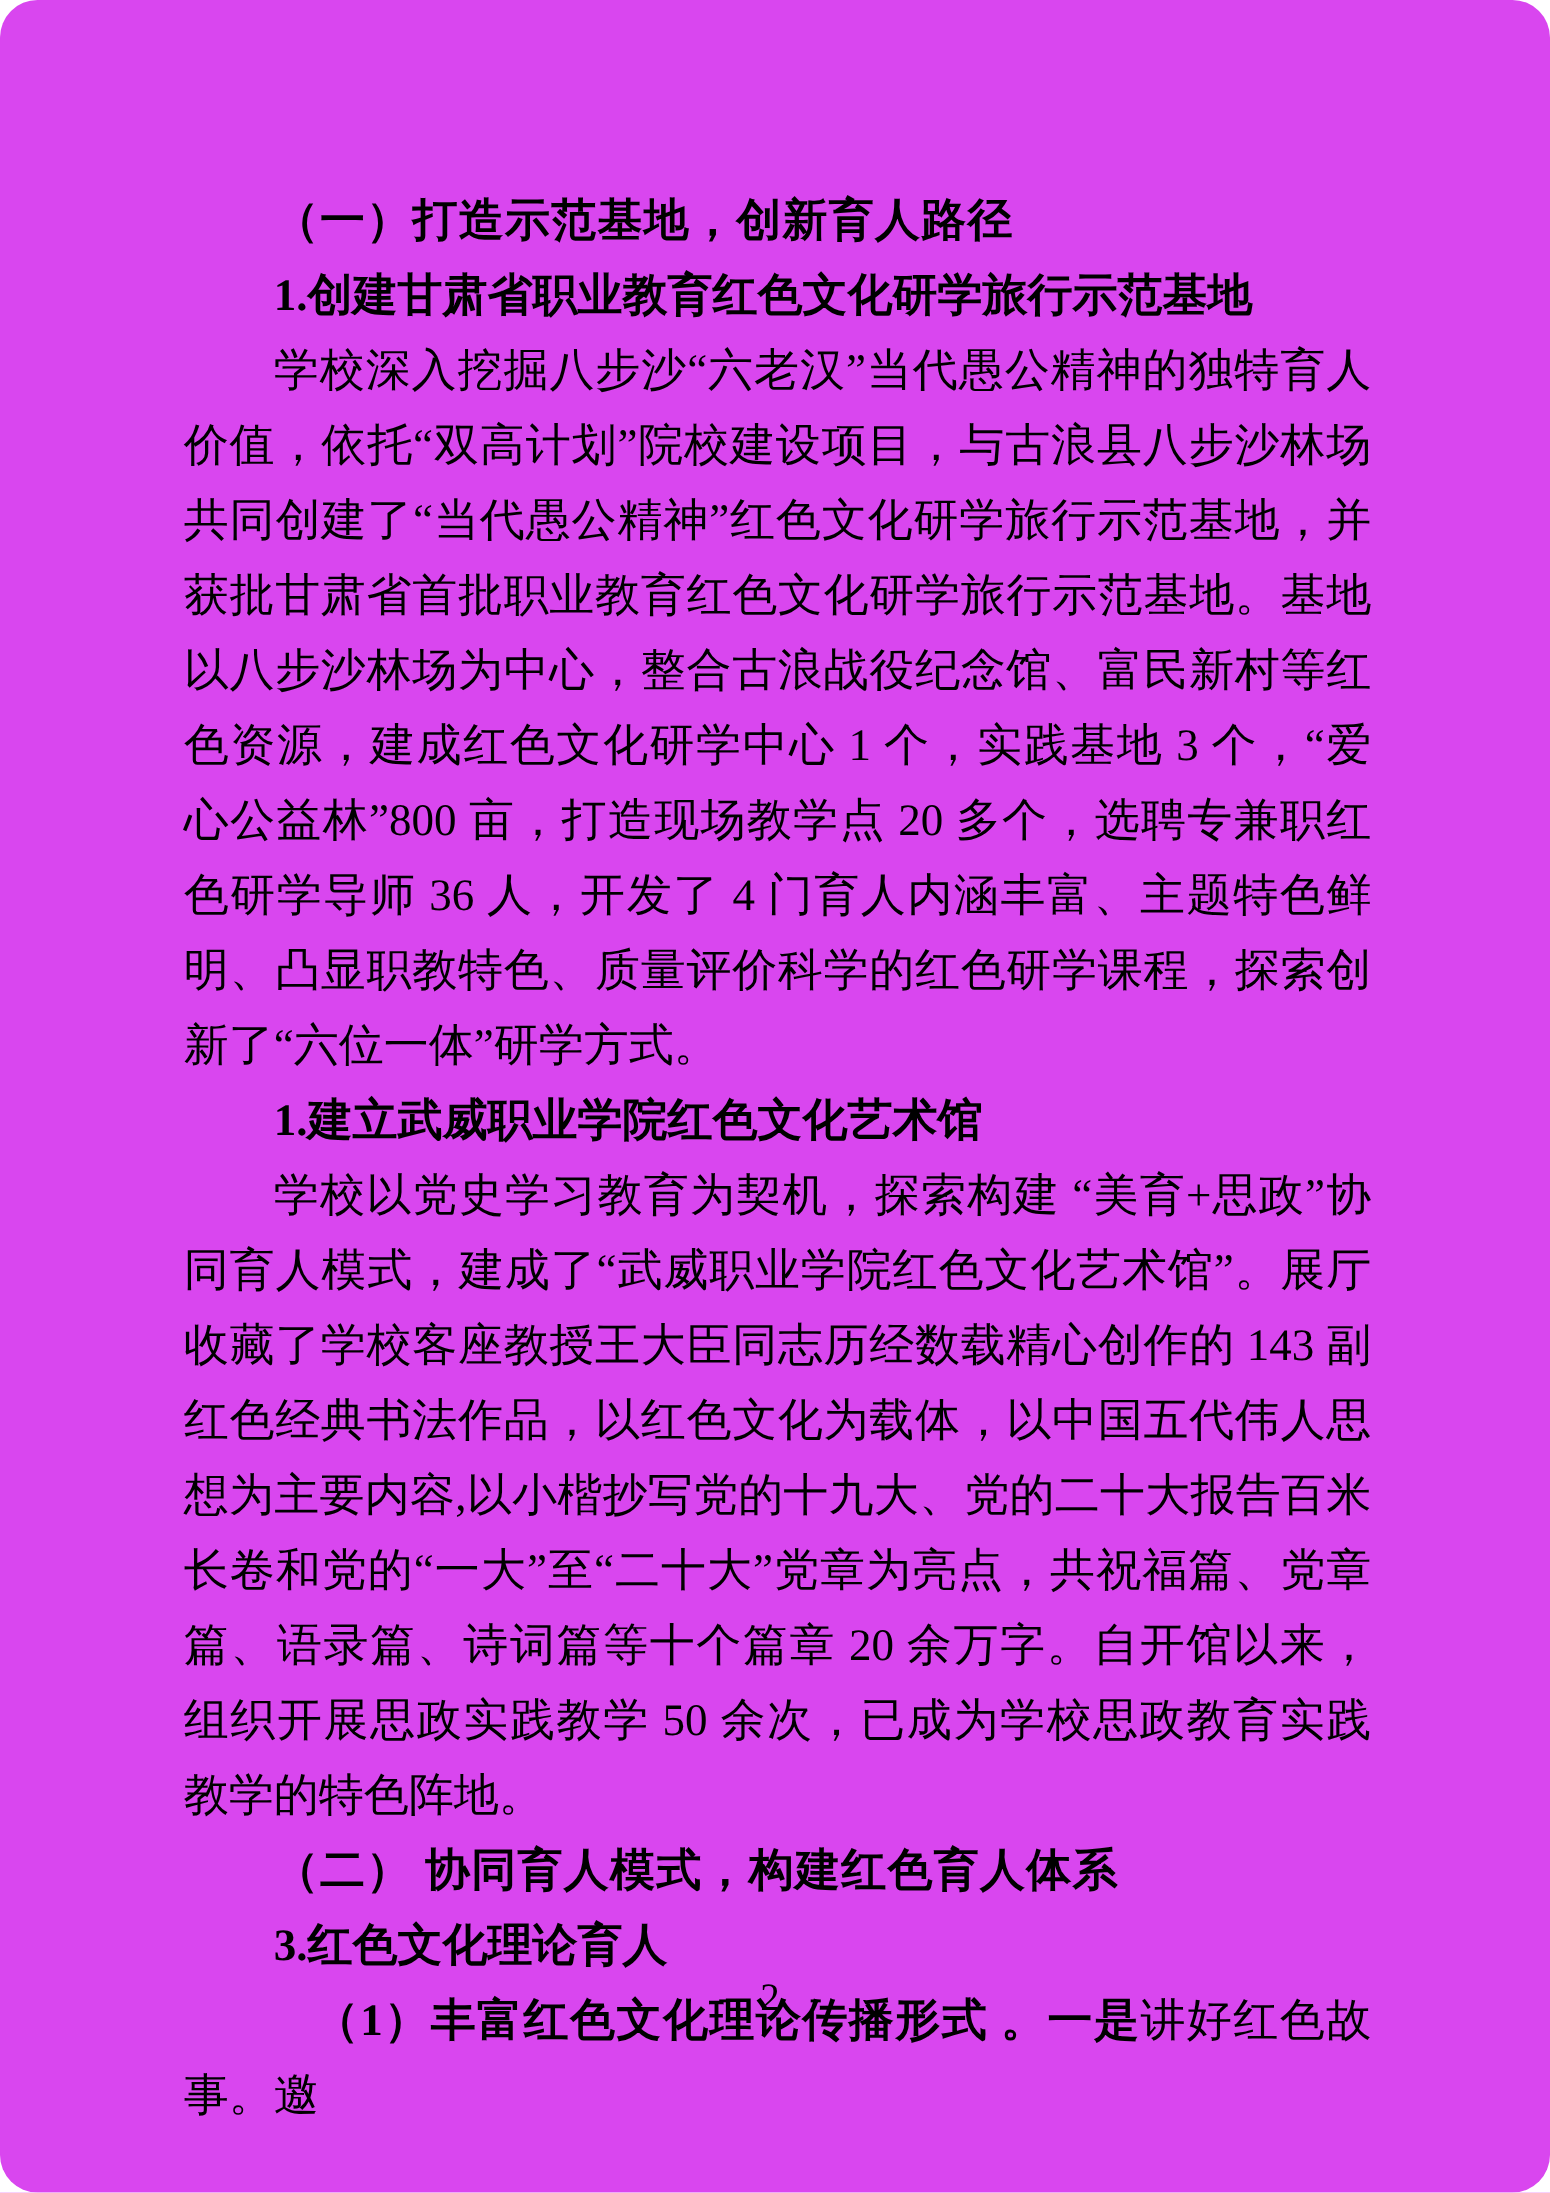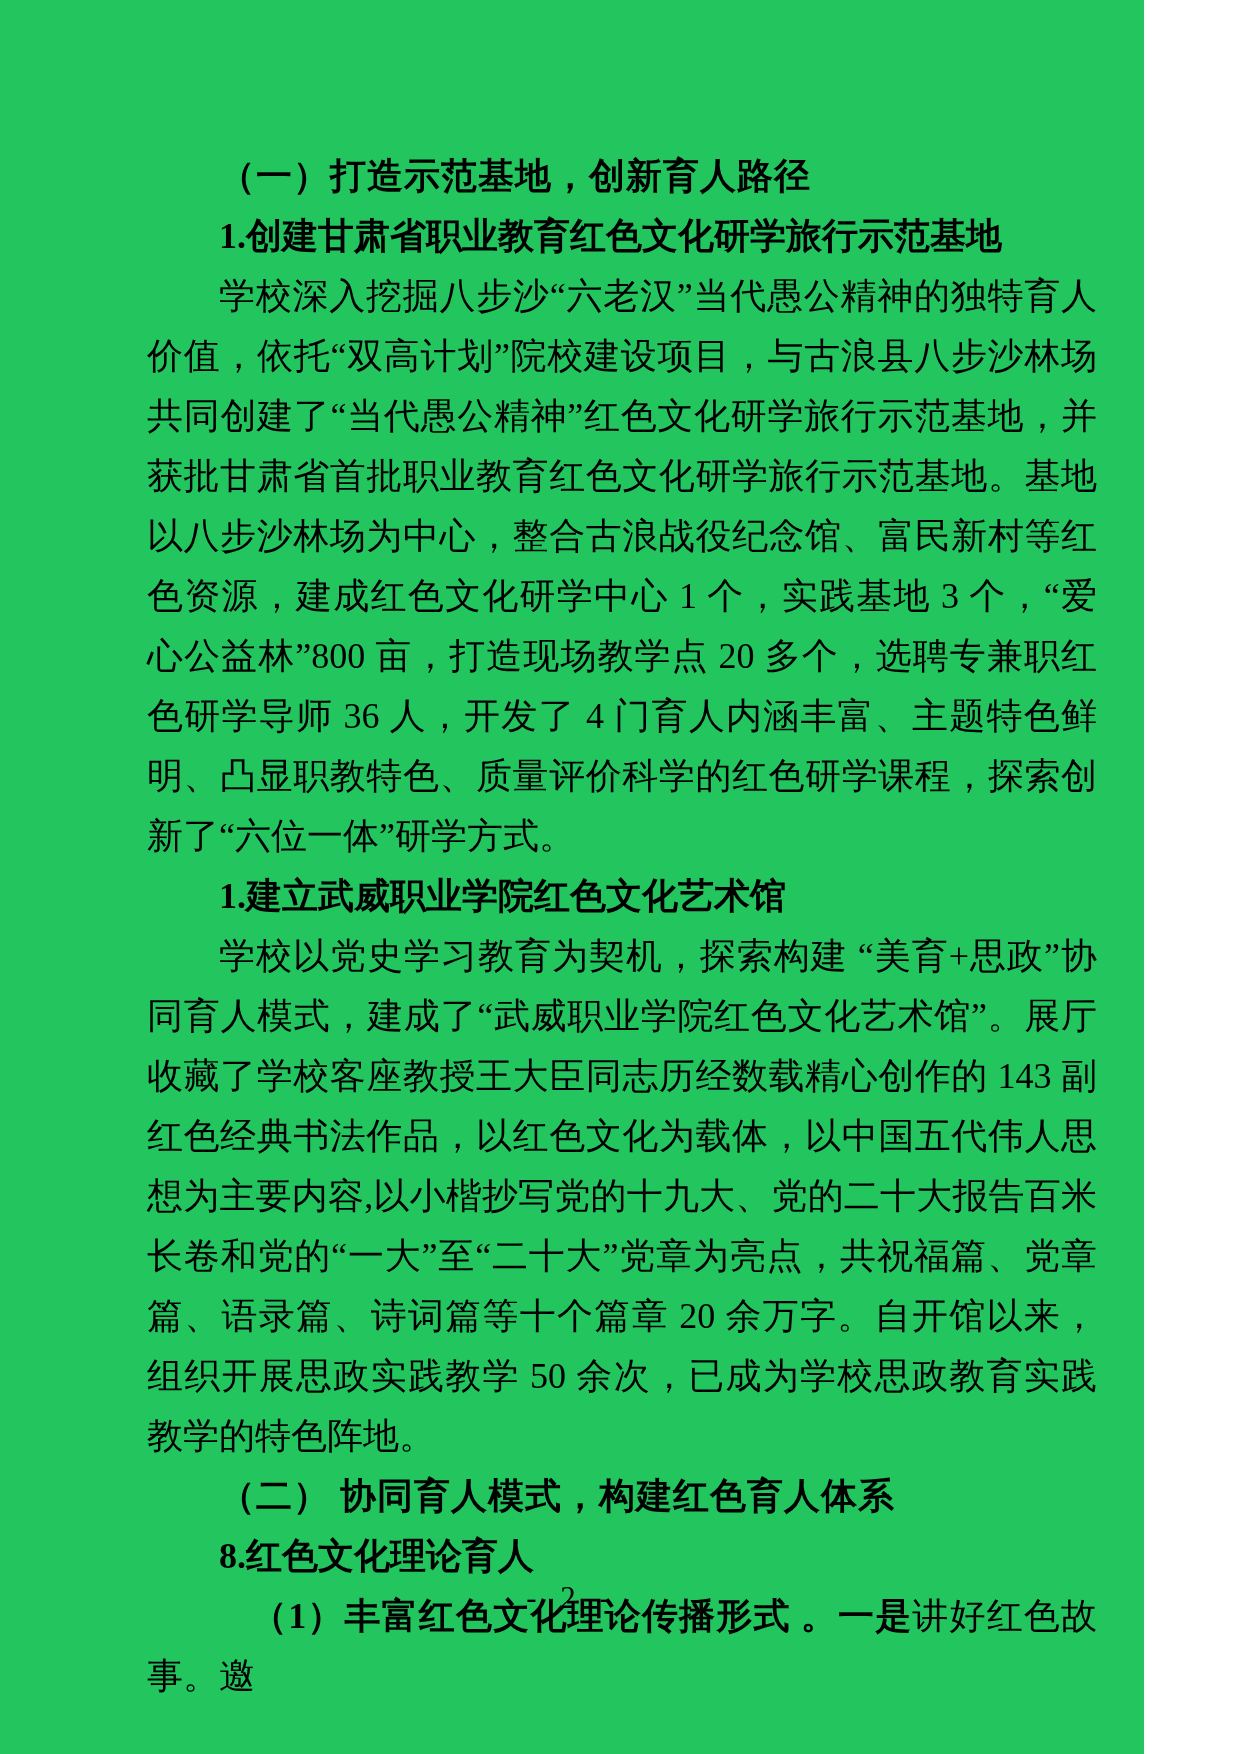--- a/index.html
+++ b/index.html
@@ -2,26 +2,27 @@
 <html lang="zh"><head>
 <meta charset="utf-8">
 <style>
   html, body {
     margin: 0;
     padding: 0;
     background: #ffffff;
   }
   .page {
     position: relative;
-    width: 1144px;
+    width: 1240px;
     height: 1754px;
-    background: #22c55e;
+    background: #d946ef;
     overflow: hidden;
     font-family: "Liberation Serif", serif;
     color: #000000;
+    border-radius: 30px;
   }
   .content {
     position: absolute;
     left: 147px;
     top: 146px;
     width: 950px;
     font-size: 36px;
     line-height: 60px;
     text-align: justify;
     text-justify: inter-ideograph;
@@ -78,21 +79,21 @@
     <h4 class="heading-l2">1.创建甘肃省职业教育红色文化研学旅行示范基地</h4>
 
     <p class="body-para">学校深入挖掘八步沙“六老汉”当代愚公精神的独特育人价值，依托“双高计划”院校建设项目，与古浪县八步沙林场共同创建了“当代愚公精神”红色文化研学旅行示范基地，并获批甘肃省首批职业教育红色文化研学旅行示范基地。基地以八步沙林场为中心，整合古浪战役纪念馆、富民新村等红色资源，建成红色文化研学中心 1 个，实践基地 3 个，“爱心公益林”800 亩，打造现场教学点 20 多个，选聘专兼职红色研学导师 36 人，开发了 4 门育人内涵丰富、主题特色鲜明、凸显职教特色、质量评价科学的红色研学课程，探索创新了“六位一体”研学方式。</p>
 
     <h4 class="heading-l2">1.建立武威职业学院红色文化艺术馆</h4>
 
     <p class="body-para">学校以党史学习教育为契机，探索构建 “美育+思政”协同育人模式，建成了“武威职业学院红色文化艺术馆”。展厅收藏了学校客座教授王大臣同志历经数载精心创作的 143 副红色经典书法作品，以红色文化为载体，以中国五代伟人思想为主要内容,以小楷抄写党的十九大、党的二十大报告百米长卷和党的“一大”至“二十大”党章为亮点，共祝福篇、党章篇、语录篇、诗词篇等十个篇章 20 余万字。自开馆以来，组织开展思政实践教学 50 余次，已成为学校思政教育实践教学的特色阵地。</p>
 
     <h3 class="heading-l1">（二） 协同育人模式，构建红色育人体系</h3>
 
-    <h4 class="heading-l2">8.红色文化理论育人</h4>
+    <h4 class="heading-l2">3.红色文化理论育人</h4>
 
     <p class="body-para"><span class="lead-bold">（1）丰富红色文化理论传播形式 。一是</span><span class="lead-rest">讲好红色故事。邀</span></p>
 
   </div>
 
   <div class="page-number">- 2 -</div>
 
 </div>
 
 </body></html>

